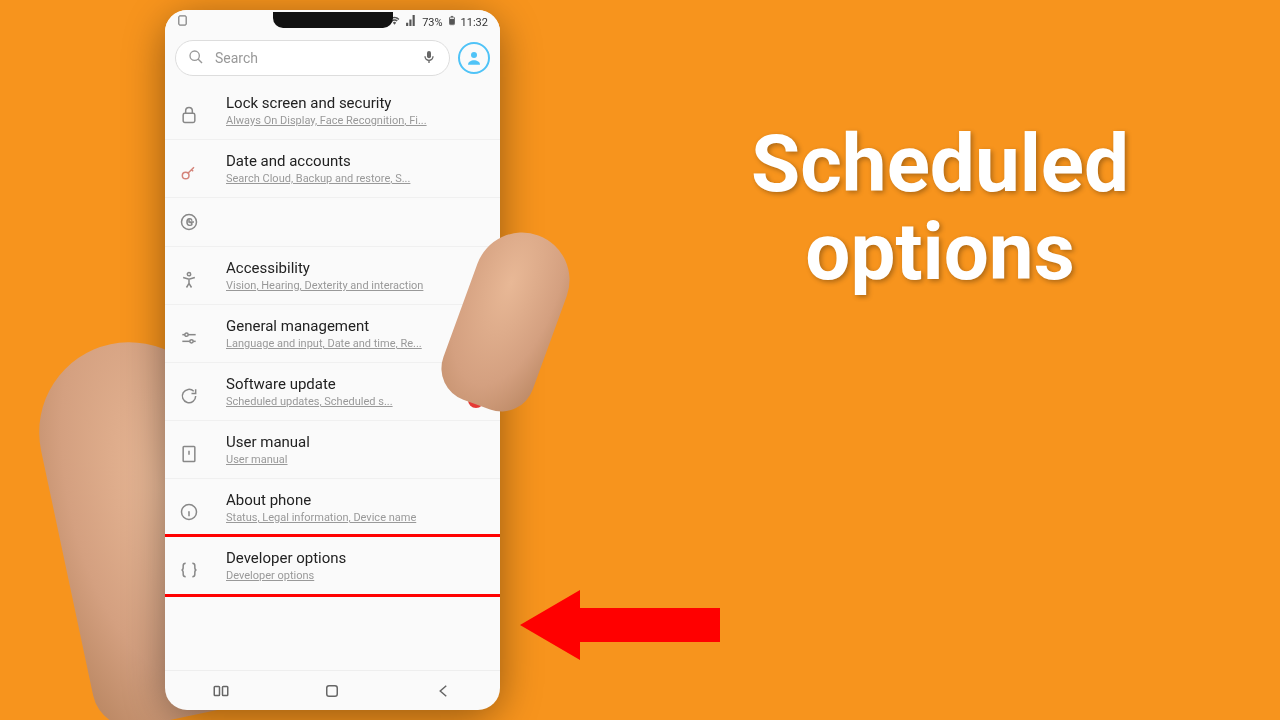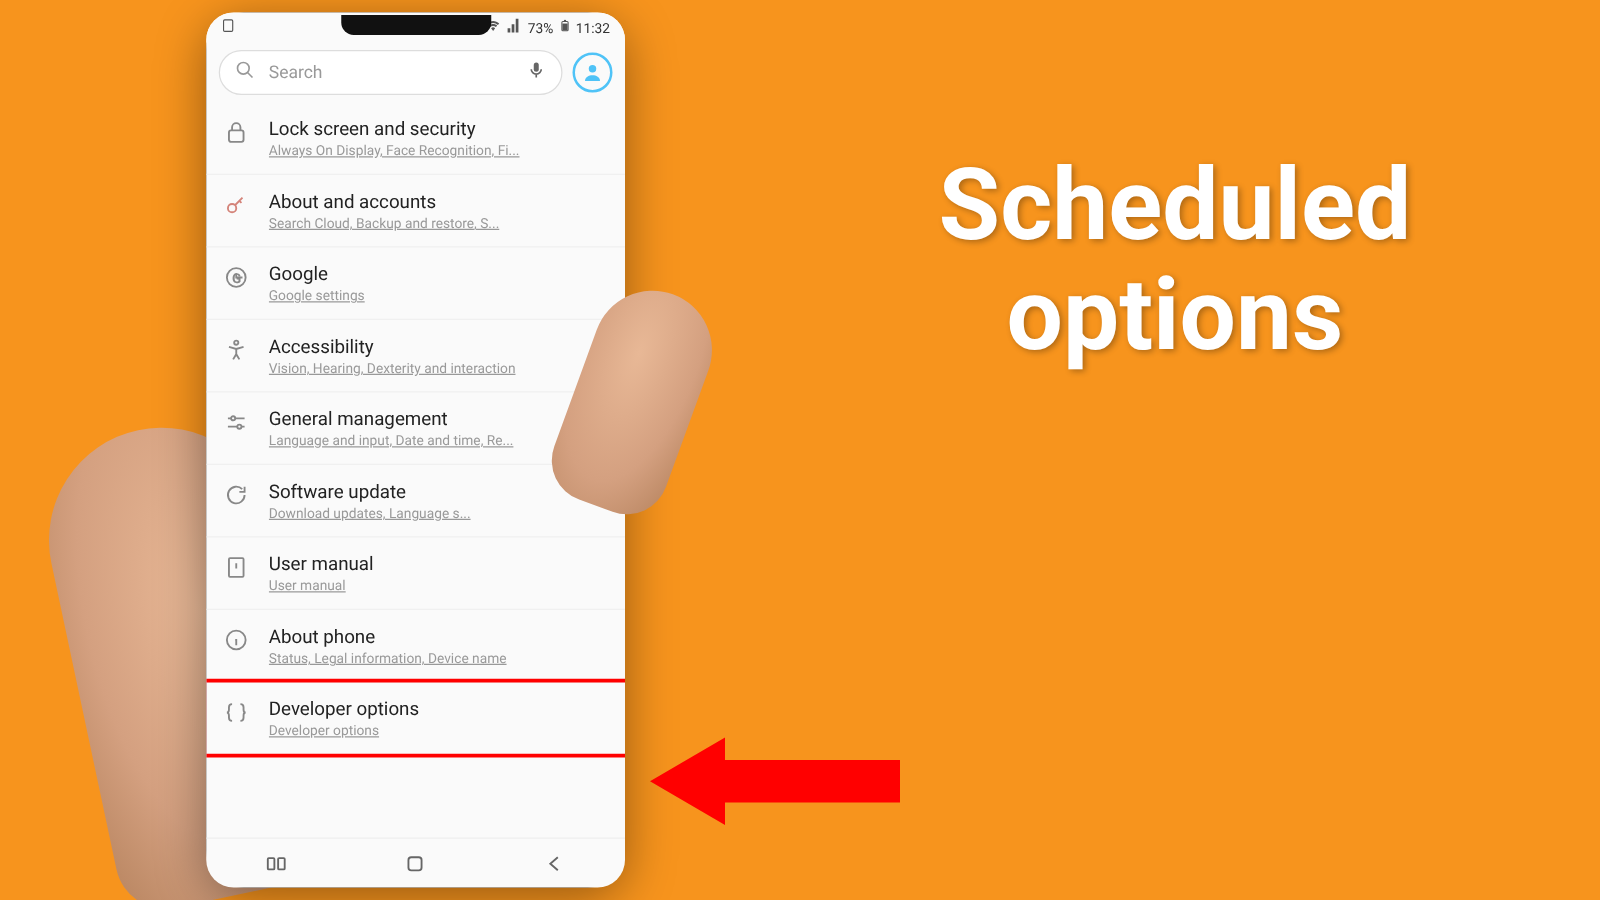--- a/index.html
+++ b/index.html
@@ -70,24 +70,24 @@
     border: 2px solid #4fc3f7;
     display: flex; align-items: center; justify-content: center;
     color: #4fc3f7;
   }
   .settings-list {
     flex: 1;
     overflow: hidden;
   }
   .setting-item {
     display: flex;
-    align-items: flex-start;
+    align-items: flex-end;
     padding: 12px 16px 12px 12px;
     border-bottom: 1px solid #f0f0f0;
-    gap: 14px;
+    gap: 25px;
     position: relative;
   }
   .setting-icon {
     width: 24px;
     height: 24px;
     display: flex;
     align-items: center;
     justify-content: center;
     color: #888;
     flex-shrink: 0;
@@ -260,35 +260,31 @@
           </div>
         </div>
         <div class="setting-item">
           <div class="setting-icon">
             <svg width="20" height="20" viewBox="0 0 24 24" fill="none" stroke="#d4847a" stroke-width="1.8">
               <circle cx="8" cy="15" r="4"></circle>
               <path d="M11 12l7-7m-3 3l2 2"></path>
             </svg>
           </div>
           <div class="setting-text">
-            <div class="setting-title">About and accounts</div>
+            <div class="setting-title">Date and accounts</div>
             <div class="setting-sub">Search Cloud, Backup and restore, S...</div>
           </div>
         </div>
         <div class="setting-item">
           <div class="setting-icon">
             <svg width="20" height="20" viewBox="0 0 24 24" fill="none" stroke="#888" stroke-width="1.8">
               <circle cx="12" cy="12" r="9"></circle>
               <path d="M12 8v4h6" stroke="#888"></path>
               <text x="8" y="17" font-size="13" fill="#888" font-weight="bold" stroke="none">G</text>
             </svg>
-          </div>
-          <div class="setting-text">
-            <div class="setting-title">Google</div>
-            <div class="setting-sub">Google settings</div>
           </div>
         </div>
         <div class="setting-item">
           <div class="setting-icon">
             <svg width="20" height="20" viewBox="0 0 24 24" fill="none" stroke="#888" stroke-width="1.8">
               <circle cx="12" cy="5" r="2"></circle>
               <path d="M5 9l7 2 7-2M12 11v5m-3 5l3-5 3 5"></path>
             </svg>
           </div>
           <div class="setting-text">
@@ -311,21 +307,21 @@
           </div>
         </div>
         <div class="setting-item">
           <div class="setting-icon">
             <svg width="20" height="20" viewBox="0 0 24 24" fill="none" stroke="#888" stroke-width="1.8">
               <path d="M20 12a8 8 0 11-2.3-5.6M20 4v5h-5"></path>
             </svg>
           </div>
           <div class="setting-text">
             <div class="setting-title">Software update</div>
-            <div class="setting-sub">Download updates, Language s...</div>
+            <div class="setting-sub">Scheduled updates, Scheduled s...</div>
           </div>
           <div class="badge">1</div>
         </div>
         <div class="setting-item">
           <div class="setting-icon">
             <svg width="20" height="20" viewBox="0 0 24 24" fill="none" stroke="#888" stroke-width="1.8">
               <rect x="5" y="3" width="14" height="18" rx="1"></rect>
               <path d="M12 8v5m0 3h.01"></path>
             </svg>
           </div>

